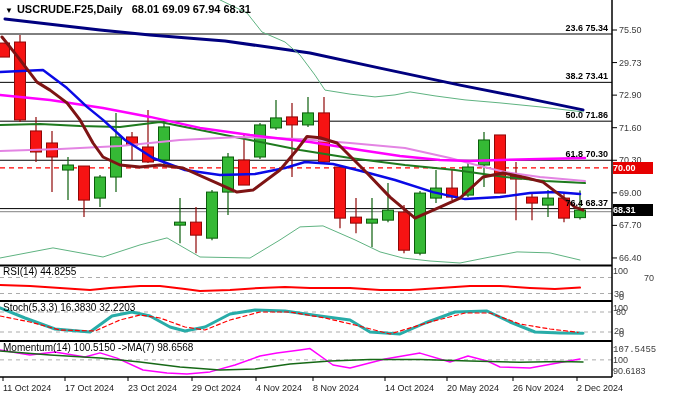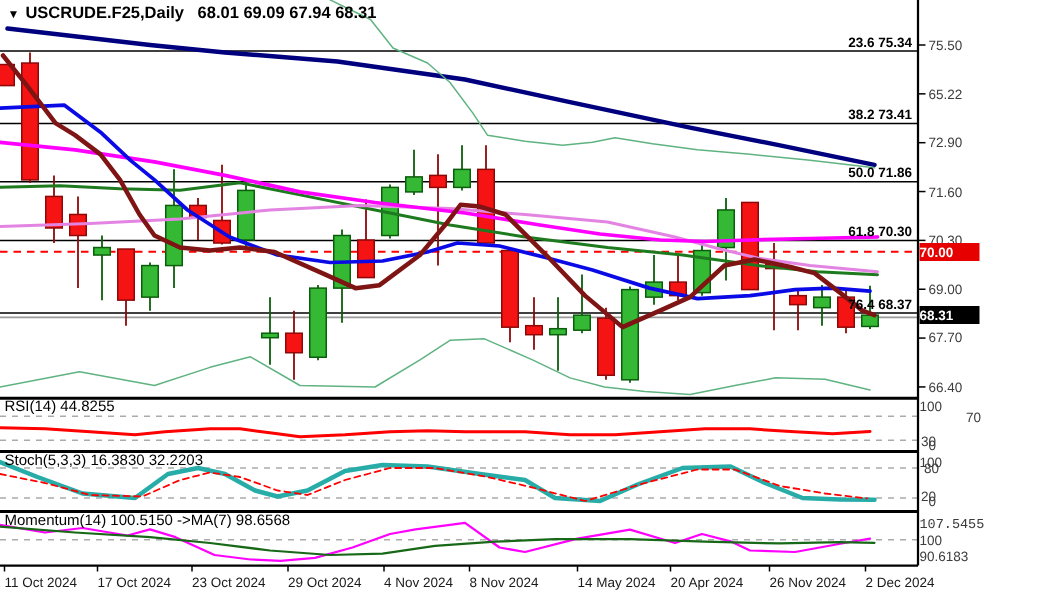--- a/index.html
+++ b/index.html
@@ -148,40 +148,40 @@
   <div class="title">
     <span class="dd">▼</span><span>USCRUDE.F25,Daily</span><span class="ohlc">68.01 69.09 67.94 68.31</span>
   </div>
 
   <div class="paneltitle" style="left:3px;top:267px">RSI(14) 44.8255</div>
   <div class="paneltitle" style="left:3px;top:303px">Stoch(5,3,3) 16.3830 32.2203</div>
   <div class="paneltitle" style="left:3px;top:343px">Momentum(14) 100.5150  -&gt;MA(7) 98.6568</div>
 
   <div id="gen-labels">
       <div class="lbl" style="left: 619px; top: 25px;">75.50</div>
-      <div class="lbl" style="left: 619px; top: 57.565px;">65.22</div>
+      <div class="lbl" style="left: 619px; top: 57.565px;">29.73</div>
       <div class="lbl" style="left: 619px; top: 90.13px;">72.90</div>
       <div class="lbl" style="left: 619px; top: 122.695px;">71.60</div>
       <div class="lbl" style="left: 619px; top: 155.26px;">70.30</div>
       <div class="lbl" style="left: 619px; top: 187.825px;">69.00</div>
       <div class="lbl" style="left: 619px; top: 220.39px;">67.70</div>
       <div class="lbl" style="left: 619px; top: 252.955px;">66.40</div>
       <div class="lbl fib" style="right: 92px; top: 23.008px;">23.6 75.34</div>
       <div class="lbl fib" style="right: 92px; top: 71.3545px;">38.2 73.41</div>
       <div class="lbl fib" style="right: 92px; top: 110.182px;">50.0 71.86</div>
       <div class="lbl fib" style="right: 92px; top: 149.26px;">61.8 70.30</div>
       <div class="lbl fib" style="right: 92px; top: 197.606px;">76.4 68.37</div>
       <div class="lbl date" style="left: 3px; top: 383px;">11 Oct 2024</div>
       <div class="lbl date" style="left: 65px; top: 383px;">17 Oct 2024</div>
       <div class="lbl date" style="left: 128px; top: 383px;">23 Oct 2024</div>
       <div class="lbl date" style="left: 192px; top: 383px;">29 Oct 2024</div>
       <div class="lbl date" style="left: 256px; top: 383px;">4 Nov 2024</div>
       <div class="lbl date" style="left: 313px; top: 383px;">8 Nov 2024</div>
-      <div class="lbl date" style="left: 385px; top: 383px;">14 May 2024</div>
-      <div class="lbl date" style="left: 447px; top: 383px;">20 Apr 2024</div>
+      <div class="lbl date" style="left: 385px; top: 383px;">14 Oct 2024</div>
+      <div class="lbl date" style="left: 447px; top: 383px;">20 May 2024</div>
       <div class="lbl date" style="left: 513px; top: 383px;">26 Nov 2024</div>
       <div class="lbl date" style="left: 577px; top: 383px;">2 Dec 2024</div>
       <div class="lbl" style="left: 613px; top: 266px;">100</div>
       <div class="lbl" style="left: 616px; top: 272.5px; margin-left: 28px;">70</div>
       <div class="lbl" style="left: 614px; top: 289px;">30</div>
       <div class="lbl" style="left: 619px; top: 291.5px;">0</div>
       <div class="lbl" style="left: 613px; top: 303px;">100</div>
       <div class="lbl" style="left: 616px; top: 307px;">80</div>
       <div class="lbl" style="left: 614px; top: 325.5px;">20</div>
       <div class="lbl" style="left: 619px; top: 328.5px;">0</div>

